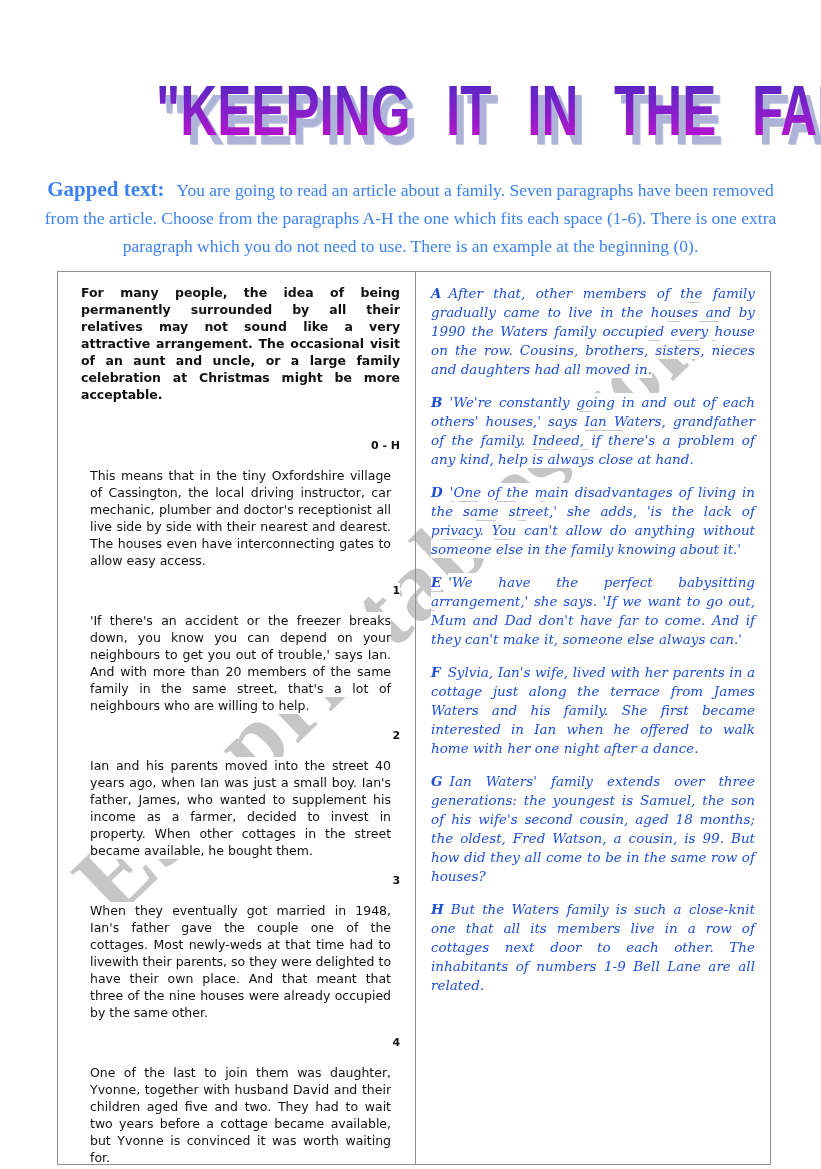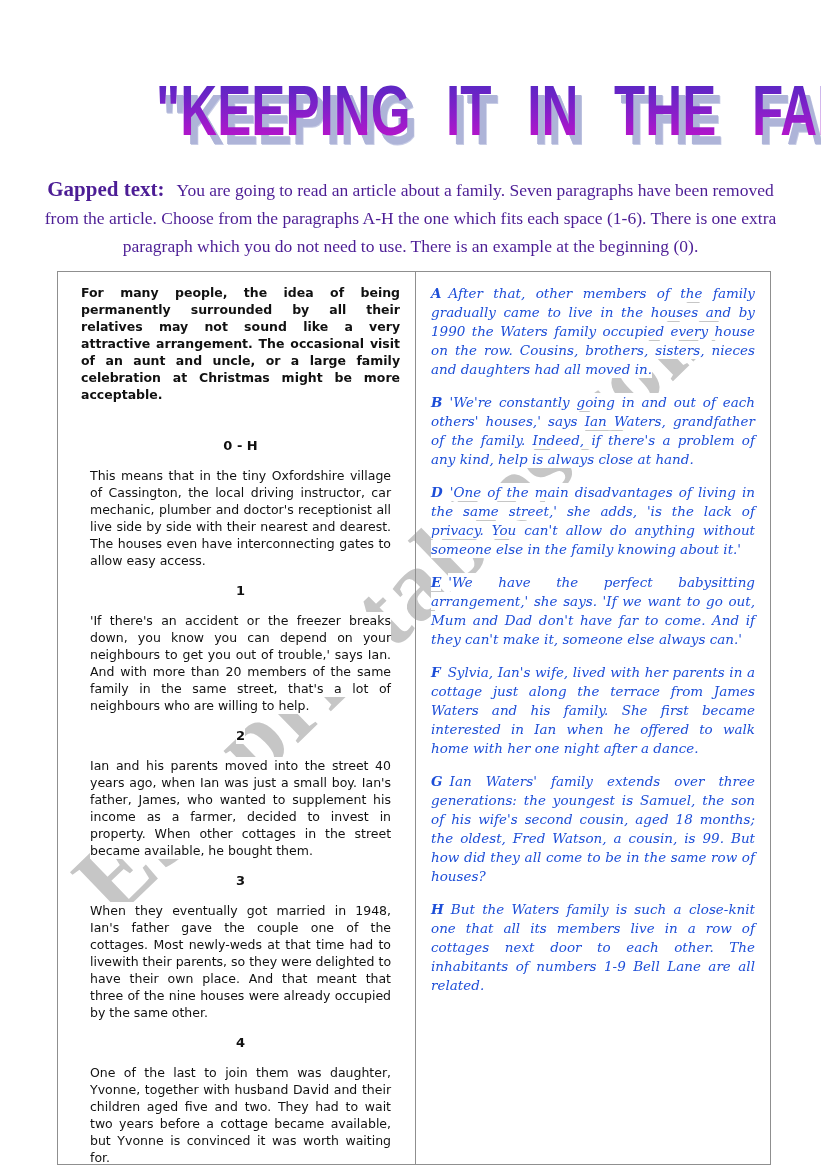--- a/index.html
+++ b/index.html
@@ -59,21 +59,21 @@
   }
 
   
   .instructions {
     width: 756px;
     margin: 24px auto 0;
     text-align: center;
     font-family: "Liberation Serif", serif;
     font-size: 17.5px;
     line-height: 1.56;
-    color: #4c1d95;
+    color: #3b82f6;
   }
   .instr-label {
     font-weight: bold;
     font-size: 21px;
     margin-right: 12px;
   }
 
   
   .gap-table {
     display: flex;
@@ -93,21 +93,21 @@
   
   .lc, .lc-num {
     font-family: "DejaVu Sans", sans-serif;
     font-size: 12.5px;
     line-height: 17px;
     text-align: justify;
     color: #111111;
     margin: 9px;
   }
   .lc-intro { font-weight: bold; margin: 0 0 34px; }
-  .lc-num   { font-weight: bold; font-size: 13px; text-align: center; margin: 13px 0; }
+  .lc-num   { font-weight: bold; font-size: 11px; text-align: right; margin: 13px 0; }
 
   
   .rc {
     font-family: "DejaVu Serif", serif;
     font-style: italic;
     font-size: 13.5px;
     line-height: 19px;
     text-align: justify;
     color: #1d4ed8;
     margin: 0 0 14px;

